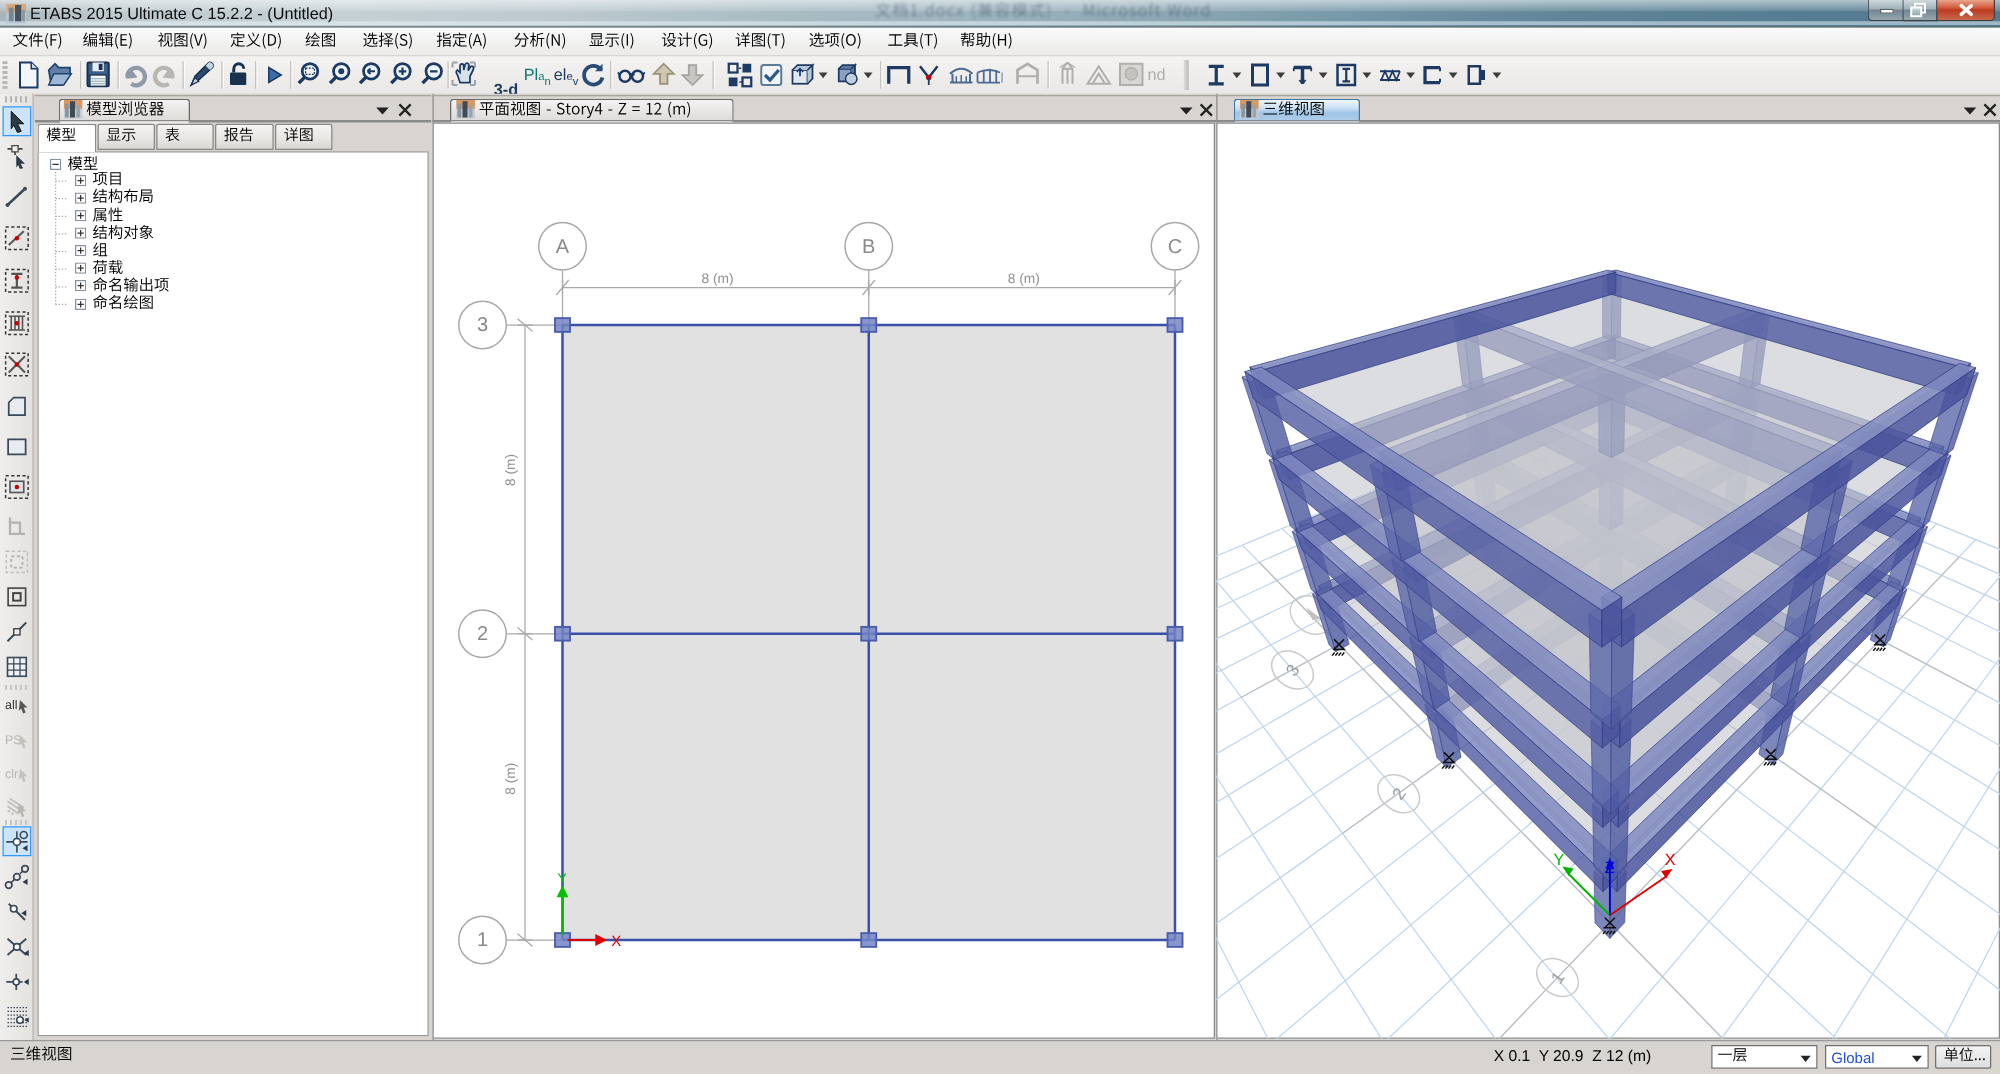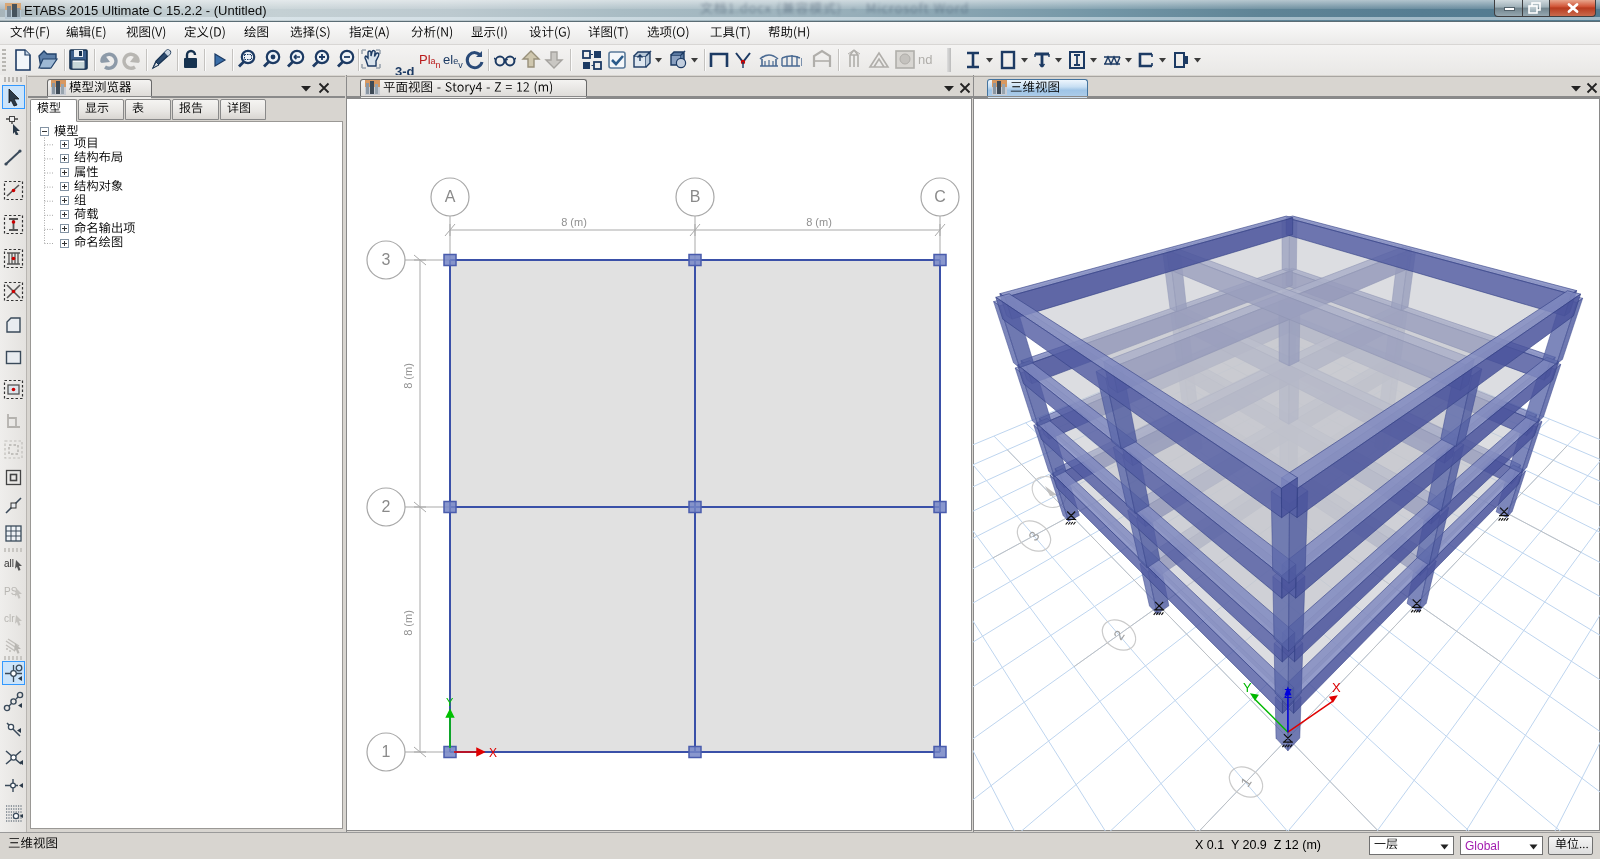--- a/index.html
+++ b/index.html
@@ -297,21 +297,21 @@
 <svg class="abs" style="left:336px;top:48px" width="22" height="24" viewBox="0 0 22 24">
       <circle cx="11" cy="9" r="6.2" fill="#eef3f8" stroke="#1c3a63" stroke-width="2.2"></circle>
       <path d="M6.8 13.7 L2 18.5" stroke="#1c3a63" stroke-width="2.8"></path>
       <path d="M8 9 h6" stroke="#1c3a63" stroke-width="1.8"></path>
     </svg>
 <svg class="abs" style="left:360px;top:47px" width="22" height="24" viewBox="0 0 22 24">
       <path d="M2 3 h4 M2 3 v4 M16 3 h4 M20 3 v4 M2 21 h4 M2 21 v-4 M16 21 h4 M20 21 v-4" stroke="#9aa4ae" stroke-width="1.6" fill="none"></path>
       <path d="M8 19 L6 13 q-2-3 0-4 l2 2 V6 q0-2 1.5-2 T11 6 v3 l1-4 q.5-1.8 2-1.4 t1 2.4 l-.5 3.5 1.5-2.5 q1-1.6 2.2-.8 t.3 2.8 L16 14 v5 z" fill="#d8e2ec" stroke="#1c3a63" stroke-width="1.4"></path>
     </svg>
 <div class="abs" style="left:395px;top:64px;font-size:13px;color:#1c3a63;font-weight:bold;font-family:'Liberation Sans'">3-d</div>
-<div class="abs" style="left:419px;top:52px;font-size:13px;color:#b91c1c;font-family:'Liberation Sans'">Pl<span style="font-size:9px">a</span><span style="font-size:9px;vertical-align:-4px">n</span></div>
+<div class="abs" style="left:419px;top:52px;font-size:13px;color:#0f766e;font-family:'Liberation Sans'">Pl<span style="font-size:9px">a</span><span style="font-size:9px;vertical-align:-4px">n</span></div>
 <div class="abs" style="left:443px;top:52px;font-size:13px;color:#1c3a63;font-family:'Liberation Sans'">el<span style="font-size:9px">e</span><span style="font-size:9px;vertical-align:-4px">v</span></div>
 <svg class="abs" style="left:463px;top:48px" width="22" height="24" viewBox="0 0 22 24">
       <path d="M18 8 a7.5 7.5 0 1 0 1 6" fill="none" stroke="#2a4a78" stroke-width="3"></path>
       <path d="M19 3 v6 h-6 z" fill="#2a4a78"></path>
     </svg>
 <svg class="abs" style="left:494px;top:48px" width="22" height="24" viewBox="0 0 22 24">
       <circle cx="6" cy="13" r="4.4" fill="none" stroke="#1c3a63" stroke-width="2"></circle>
       <circle cx="16" cy="13" r="4.4" fill="none" stroke="#1c3a63" stroke-width="2"></circle>
       <path d="M10.4 12 q1.6-1.6 3.2 0 M1.6 11.5 L0 10 M20.4 11.5 L22 10" stroke="#1c3a63" stroke-width="1.6" fill="none"></path>
     </svg>
@@ -864,21 +864,21 @@
 <svg style="position:absolute;left:1374px;top:839px;overflow:visible;" width="24" height="14">
       <g fill="#000">
         <use href="#g90" transform="translate(0.0,9.1) scale(0.01200,-0.01200)"></use>
         <use href="#g91" transform="translate(12.0,9.1) scale(0.01200,-0.01200)"></use>
       </g>
     </svg>
 <svg class="abs" style="left:1440px;top:844px" width="9" height="6">
       <path d="M0.5 0.5 h8 L4.5 5.5z" fill="#222"></path>
     </svg>
 <div class="combo abs" style="left:1460px;width:83px"></div>
-<div class="abs" style="left:1465px;top:839px;font-size:12px;color:#a21caf">Global</div>
+<div class="abs" style="left:1465px;top:839px;font-size:12px;color:#1d4ed8">Global</div>
 <svg class="abs" style="left:1529px;top:844px" width="9" height="6">
       <path d="M0.5 0.5 h8 L4.5 5.5z" fill="#222"></path>
     </svg>
 <div class="sbtn abs" style="left:1548px;width:45px"></div>
 <svg style="position:absolute;left:1555px;top:839px;overflow:visible;" width="34" height="14">
       <g fill="#000">
         <use href="#g92" transform="translate(0.0,9.1) scale(0.01200,-0.01200)"></use>
         <use href="#g93" transform="translate(12.0,9.1) scale(0.01200,-0.01200)"></use>
         <use href="#g3" transform="translate(24.0,9.1) scale(0.01200,-0.01200)"></use>
         <use href="#g3" transform="translate(27.2,9.1) scale(0.01200,-0.01200)"></use>

